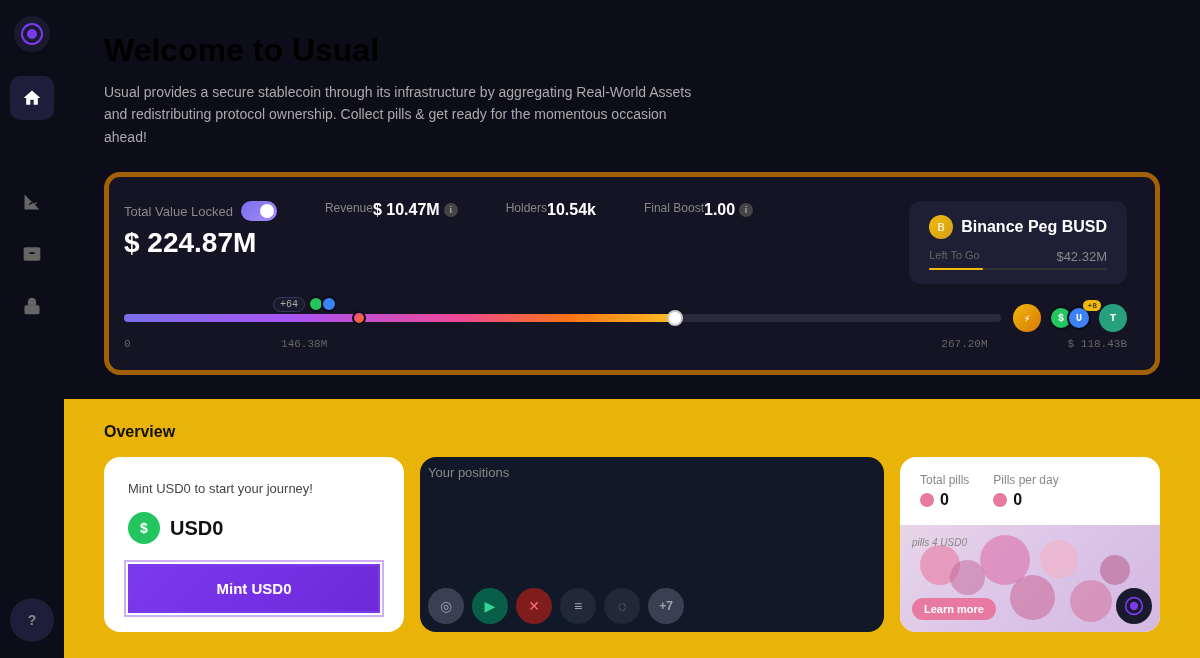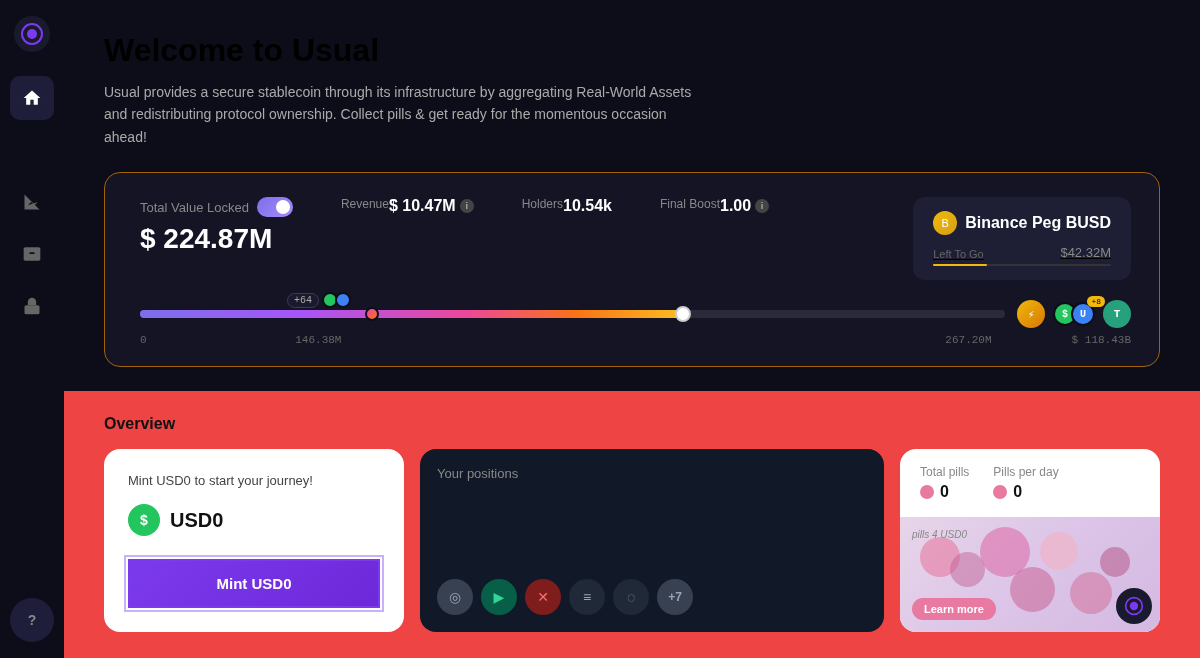--- a/index.html
+++ b/index.html
@@ -81,23 +81,23 @@
       font-size: 14px;
       color: #aaa;
       max-width: 600px;
       line-height: 1.6;
       margin-bottom: 24px;
     }
 
     
     .stats-card {
       background: #141425;
-      border: 1px solid #a16207;
+      border: 5px solid #a16207;
       border-radius: 16px;
-      padding: 24px 28px 20px 35px;
+      padding: 24px 28px 20px 15px;
       margin: 0 0 0 0;
     }
     .stats-top {
       display: flex;
       align-items: flex-start;
       gap: 48px;
       margin-bottom: 20px;
     }
     .tvl-section { flex: 0 0 auto; }
     .tvl-label {
@@ -257,21 +257,21 @@
       justify-content: center;
       font-size: 11px;
       font-weight: bold;
       color: white;
     }
     .token-gold { background: linear-gradient(135deg, #f0b90b, #d97706); }
     .token-tether { background: #26a17b; }
 
     
     .content {
-      background: #ef4444;
+      background: #eab308;
       flex: 1;
       padding: 24px 40px;
       overflow: hidden;
     }
     .overview-title {
       font-size: 16px;
       font-weight: 600;
       color: #111;
       margin-bottom: 16px;
     }
@@ -330,21 +330,21 @@
       text-align: center;
       margin-top: auto;
       outline: 2px solid rgba(124, 58, 237, 0.4);
       outline-offset: 2px;
     }
 
     
     .positions-card {
       background: #111827;
       border-radius: 16px;
-      padding: 17px;
+      padding: 8px;
       flex: 1;
       display: flex;
       flex-direction: column;
     }
     .positions-label {
       font-size: 13px;
       color: #888;
       margin-bottom: 12px;
     }
     .positions-value {
@@ -553,21 +553,21 @@
             <span>1.00</span>
             <span class="info-icon">i</span>
           </div>
         </div>
 
         <div class="stats-right">
           <div class="busd-header">
             <div class="busd-icon">B</div>
             <span class="busd-name">Binance Peg BUSD</span>
           </div>
-          <div style="display:flex;justify-content:space-between;align-items:flex-end;text-decoration:underline;">
+          <div style="display:flex;justify-content:space-between;align-items:flex-start;">
             <span class="busd-left">Left To Go</span>
             <span class="busd-amount">$42.32M</span>
           </div>
           <div class="busd-progress">
             <div class="busd-progress-fill"></div>
           </div>
         </div>
       </div>
 
       <div class="progress-section">

